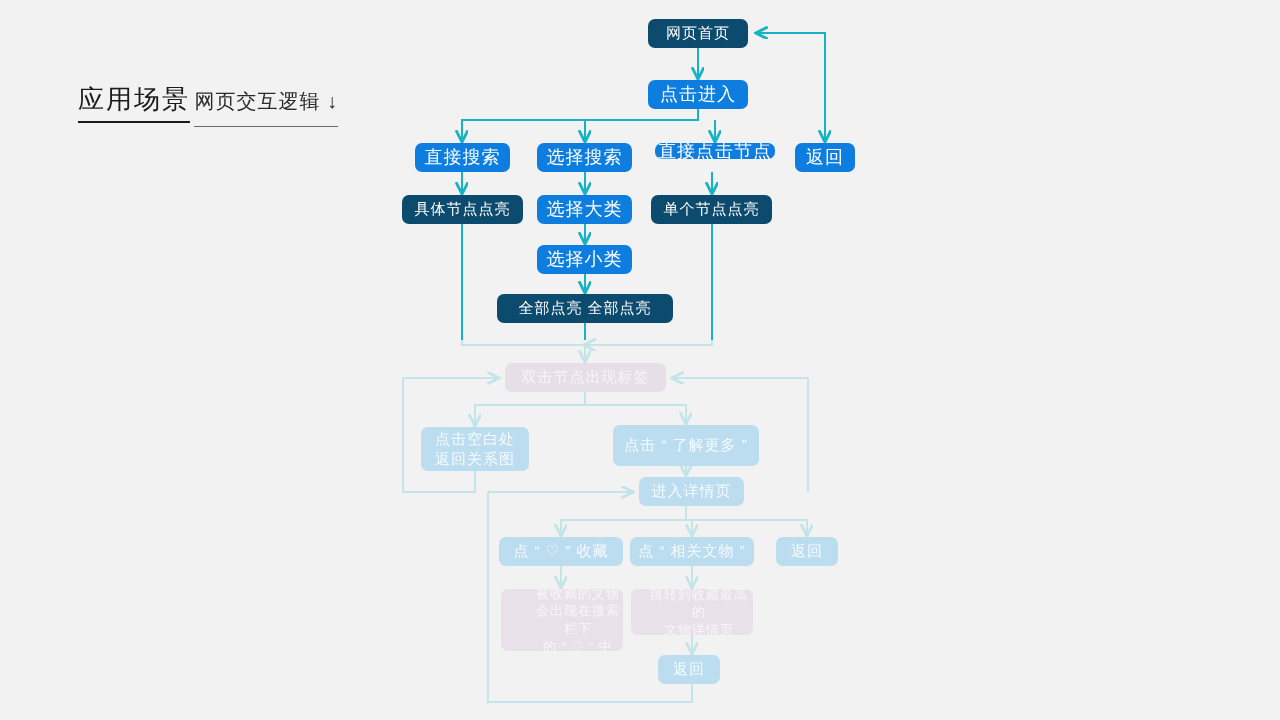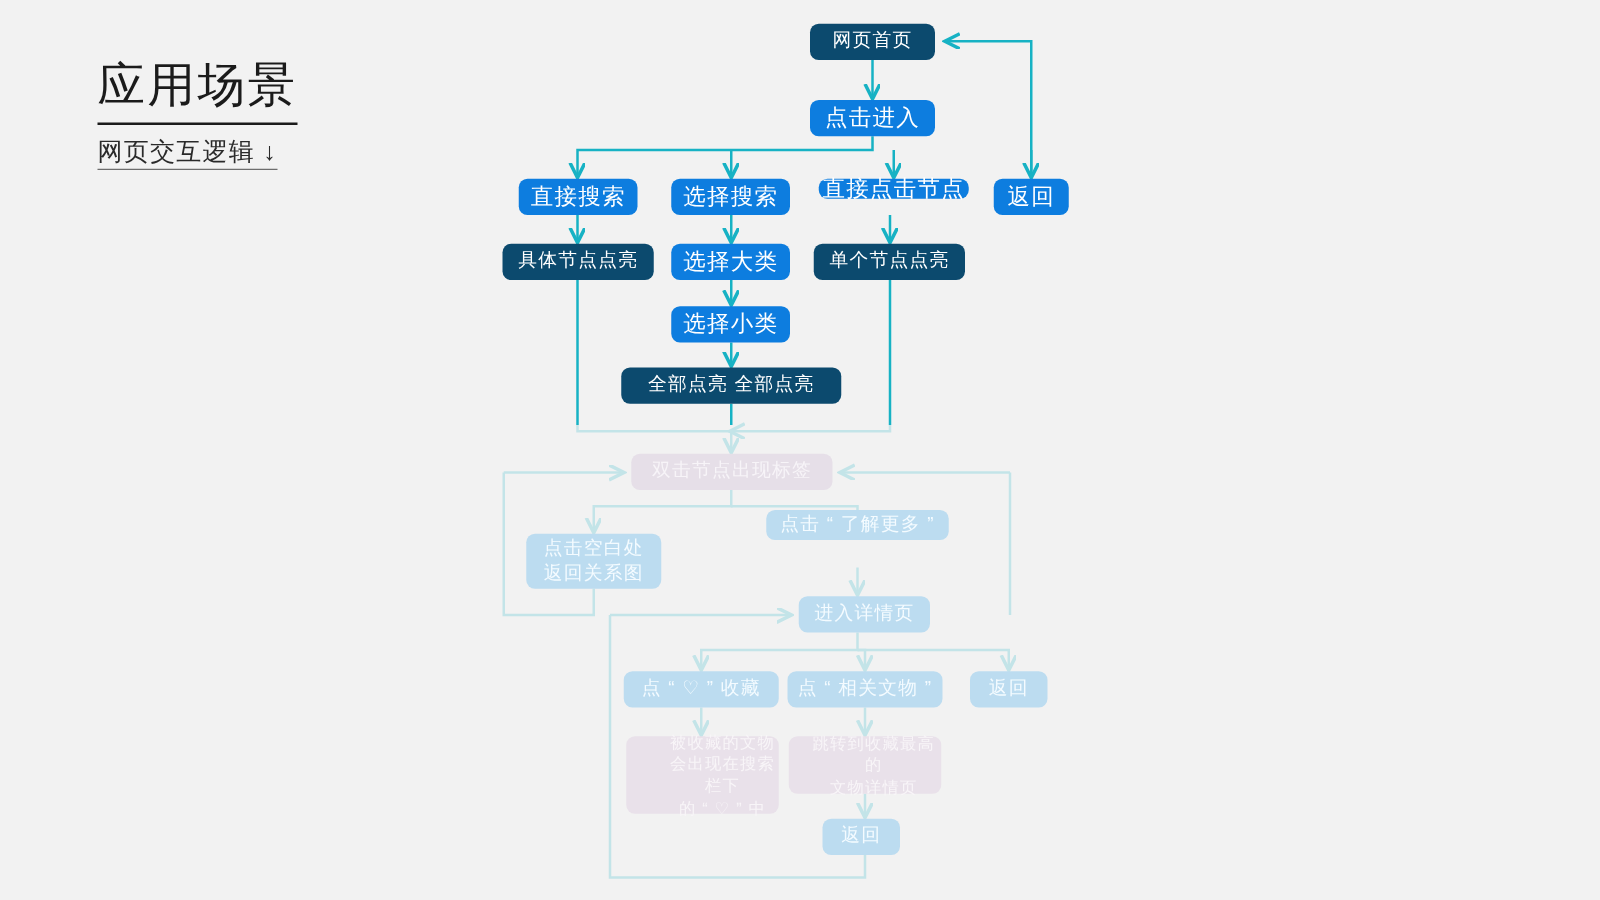--- a/index.html
+++ b/index.html
@@ -7,27 +7,27 @@
     width:1280px;height:720px;
     background:#f2f2f2;
     font-family:"Liberation Sans","DejaVu Sans",sans-serif;
     overflow:hidden;position:relative;
   }
   #stage{position:absolute;left:0;top:0;width:1280px;height:720px;}
 
   
   #title-block{position:absolute;left:78px;top:48px;width:300px;}
   #page-title{
-    font-size:38px;color:#1b1b1b;letter-spacing:2px;
+    font-size:26px;color:#1b1b1b;letter-spacing:2px;
     border-bottom:2px solid #1b1b1b;display:inline-block;
     padding-bottom:6px;line-height:1.15;font-weight:400;
   }
   #page-subtitle{
-    margin-top:8px;font-size:20px;color:#2a2a2a;letter-spacing:1px;
-    border-bottom:1px solid #6d6d6d;display:inline-block;padding-bottom:0;
+    margin-top:40px;font-size:20px;color:#2a2a2a;letter-spacing:1px;
+    border-bottom:1px solid #6d6d6d;display:inline-block;padding-bottom:11px;
   }
 
   
   #wires{position:absolute;left:0;top:0;width:1280px;height:720px;}
 
   
   .node{
     position:absolute;box-sizing:border-box;
     display:flex;align-items:center;justify-content:center;
     text-align:center;border-radius:7px;
@@ -113,21 +113,21 @@
       <div class="node blue" style="left: 655px; top: 143px; width: 120px; height: 16px;">直接点击节点</div>
       <div class="node blue" style="left: 795px; top: 143px; width: 60px; height: 29px;">返回</div>
       <div class="node purple" style="left: 402px; top: 195px; width: 121px; height: 29px;">具体节点点亮</div>
       <div class="node blue" style="left: 537px; top: 195px; width: 95px; height: 29px;">选择大类</div>
       <div class="node purple" style="left: 651px; top: 195px; width: 121px; height: 29px;">单个节点点亮</div>
       <div class="node blue" style="left: 537px; top: 245px; width: 95px; height: 29px;">选择小类</div>
       <div class="node purple" style="left: 497px; top: 294px; width: 176px; height: 29px;">全部点亮  全部点亮</div>
       <div class="node ghost-purple" style="left: 505px; top: 363px; width: 161px; height: 29px;">双击节点出现标签</div>
       <div class="node lightblue multiline" style="left: 421px; top: 427px; width: 108px; height: 44px;">点击空白处
 返回关系图</div>
-      <div class="node lightblue" style="left: 613px; top: 408px; width: 146px; height: 24px;">点击 “ 了解更多 ”</div>
+      <div class="node lightblue" style="left: 613px; top: 425px; width: 146px; height: 41px;">点击 “ 了解更多 ”</div>
       <div class="node lightblue" style="left: 639px; top: 477px; width: 105px; height: 29px;">进入详情页</div>
       <div class="node lightblue" style="left: 499px; top: 537px; width: 124px; height: 29px;">点 “ ♡ ” 收藏</div>
       <div class="node lightblue" style="left: 630px; top: 537px; width: 124px; height: 29px;">点 “ 相关文物 ”</div>
       <div class="node lightblue" style="left: 776px; top: 537px; width: 62px; height: 29px;">返回</div>
       <div class="node ghost-purple2 multiline" style="left: 501px; top: 589px; width: 122px; height: 62px; padding-left: 32px;">被收藏的文物
 会出现在搜索栏下
 的 “ ♡ ” 中</div>
       <div class="node ghost-purple2 multiline" style="left: 631px; top: 589px; width: 122px; height: 46px;">跳转到收藏最高的
 文物详情页</div>
       <div class="node lightblue" style="left: 658px; top: 655px; width: 62px; height: 29px;">返回</div>

